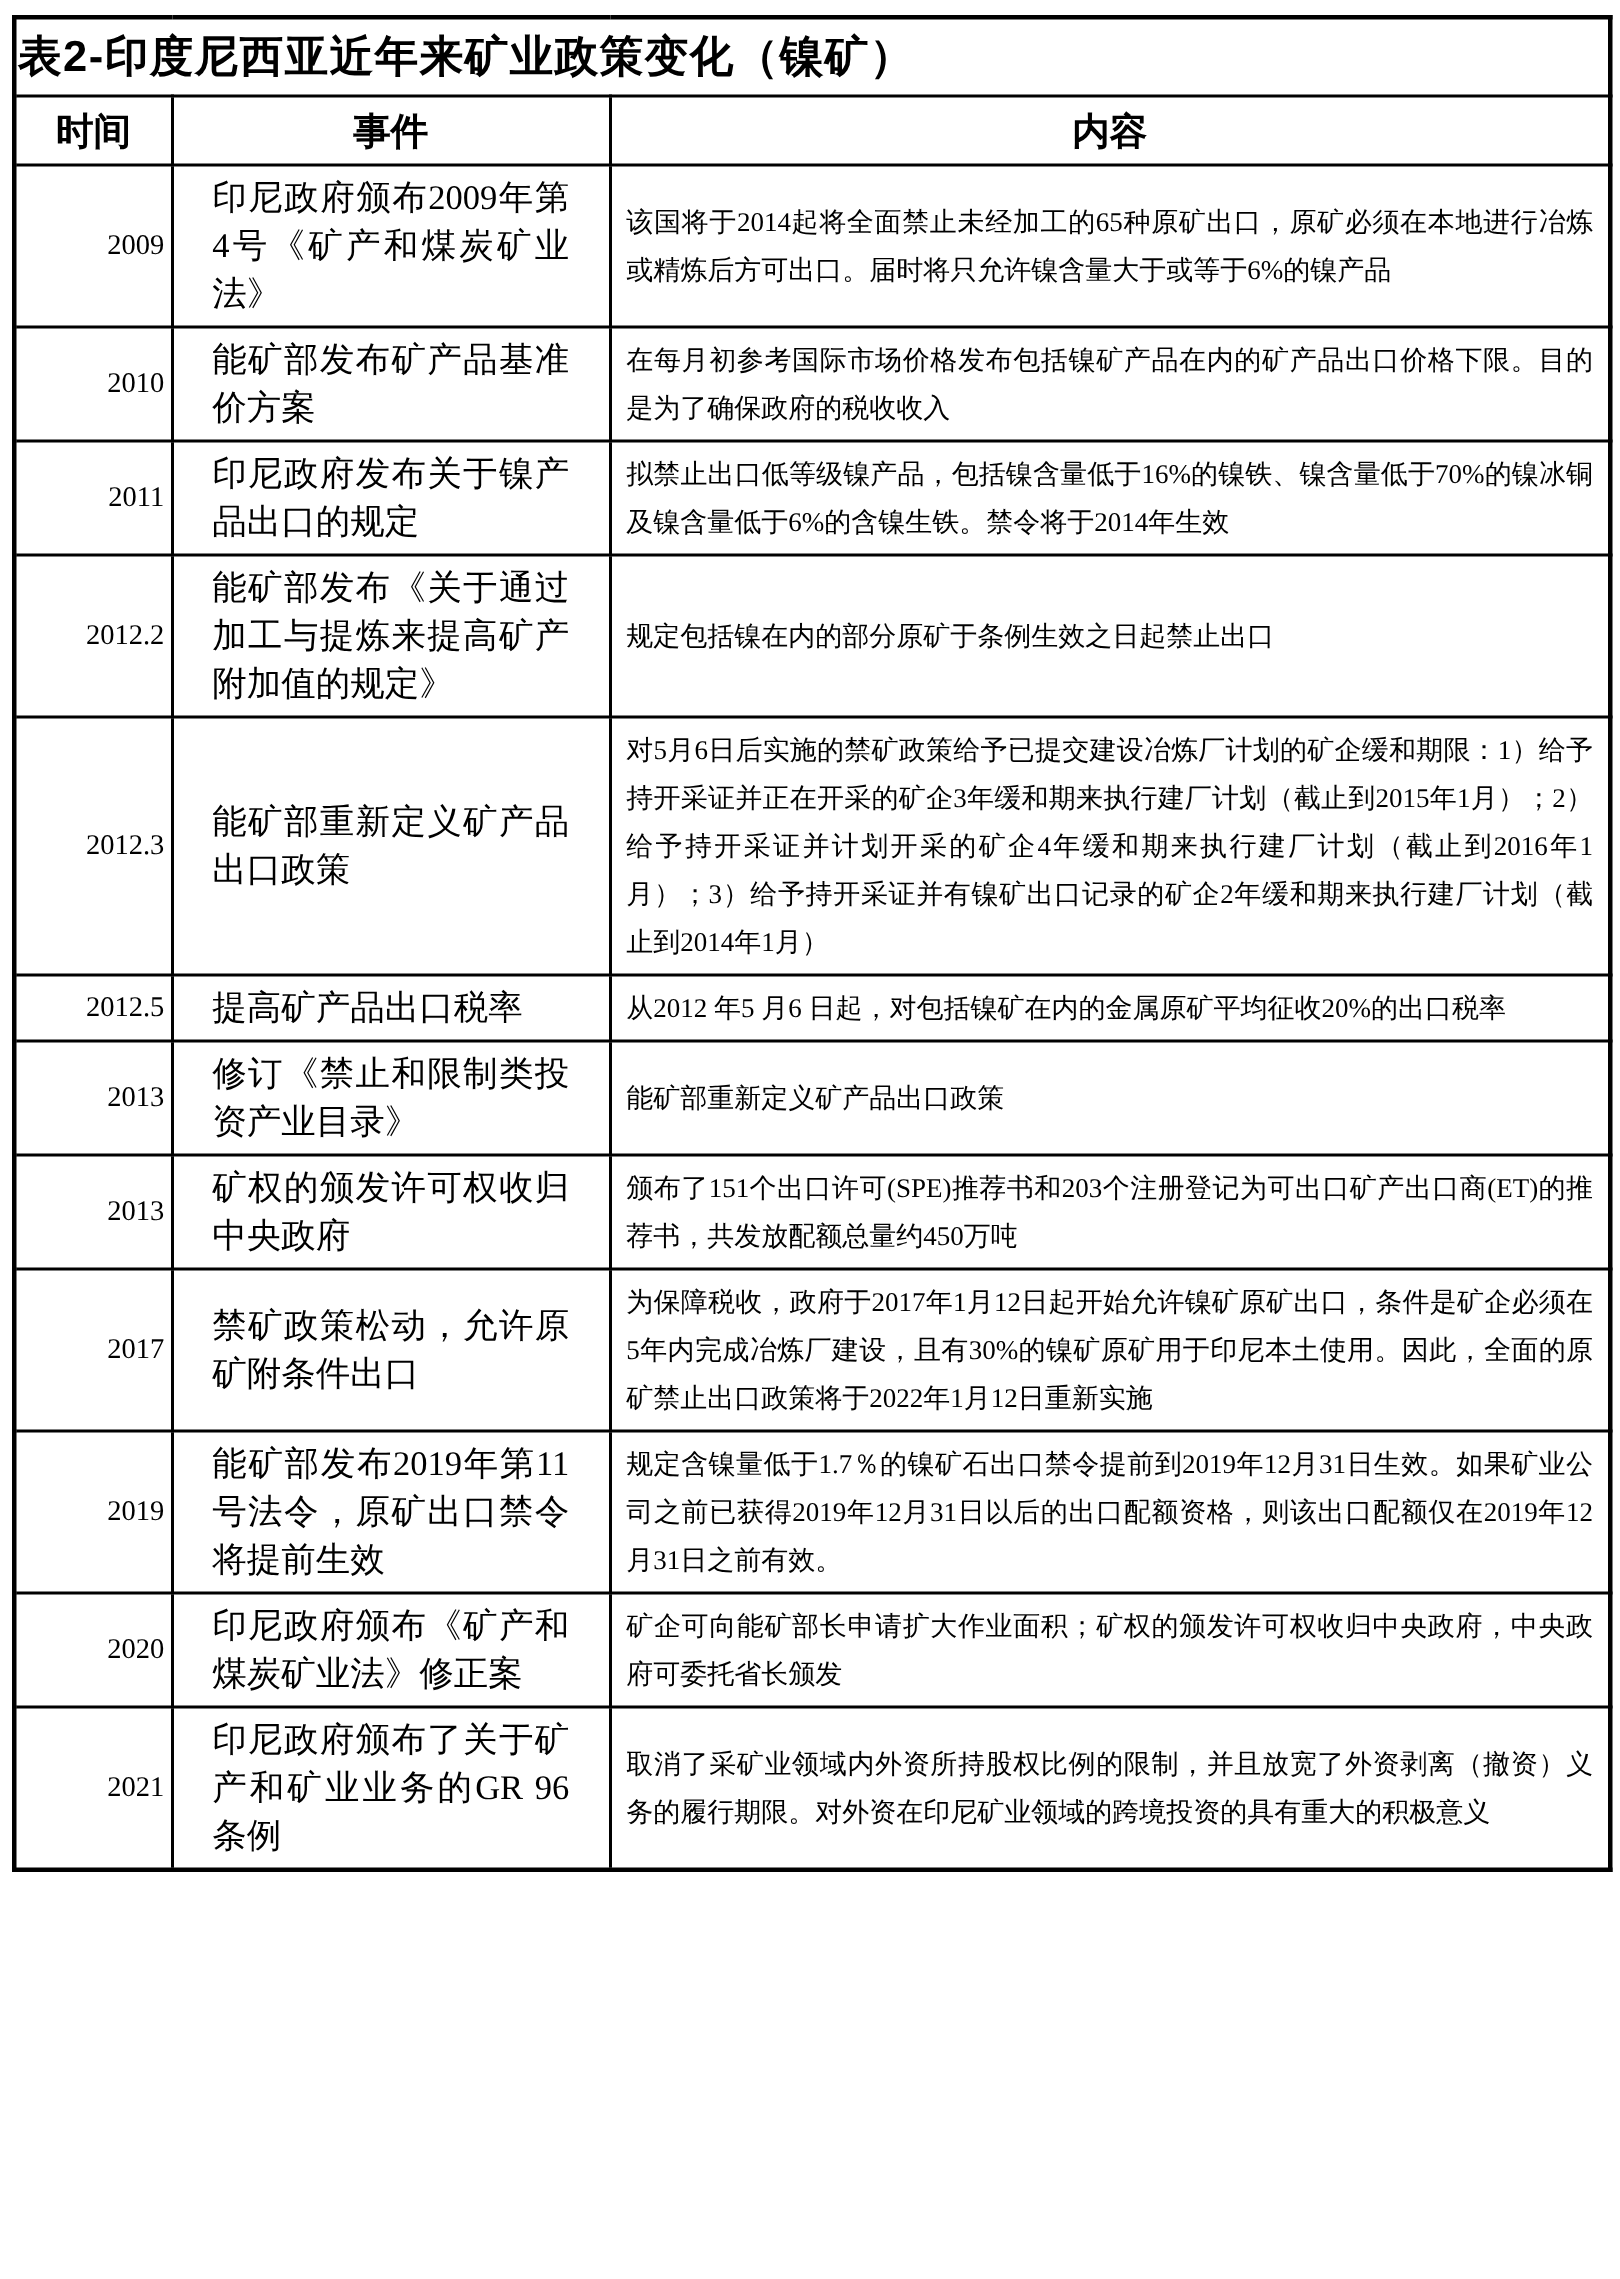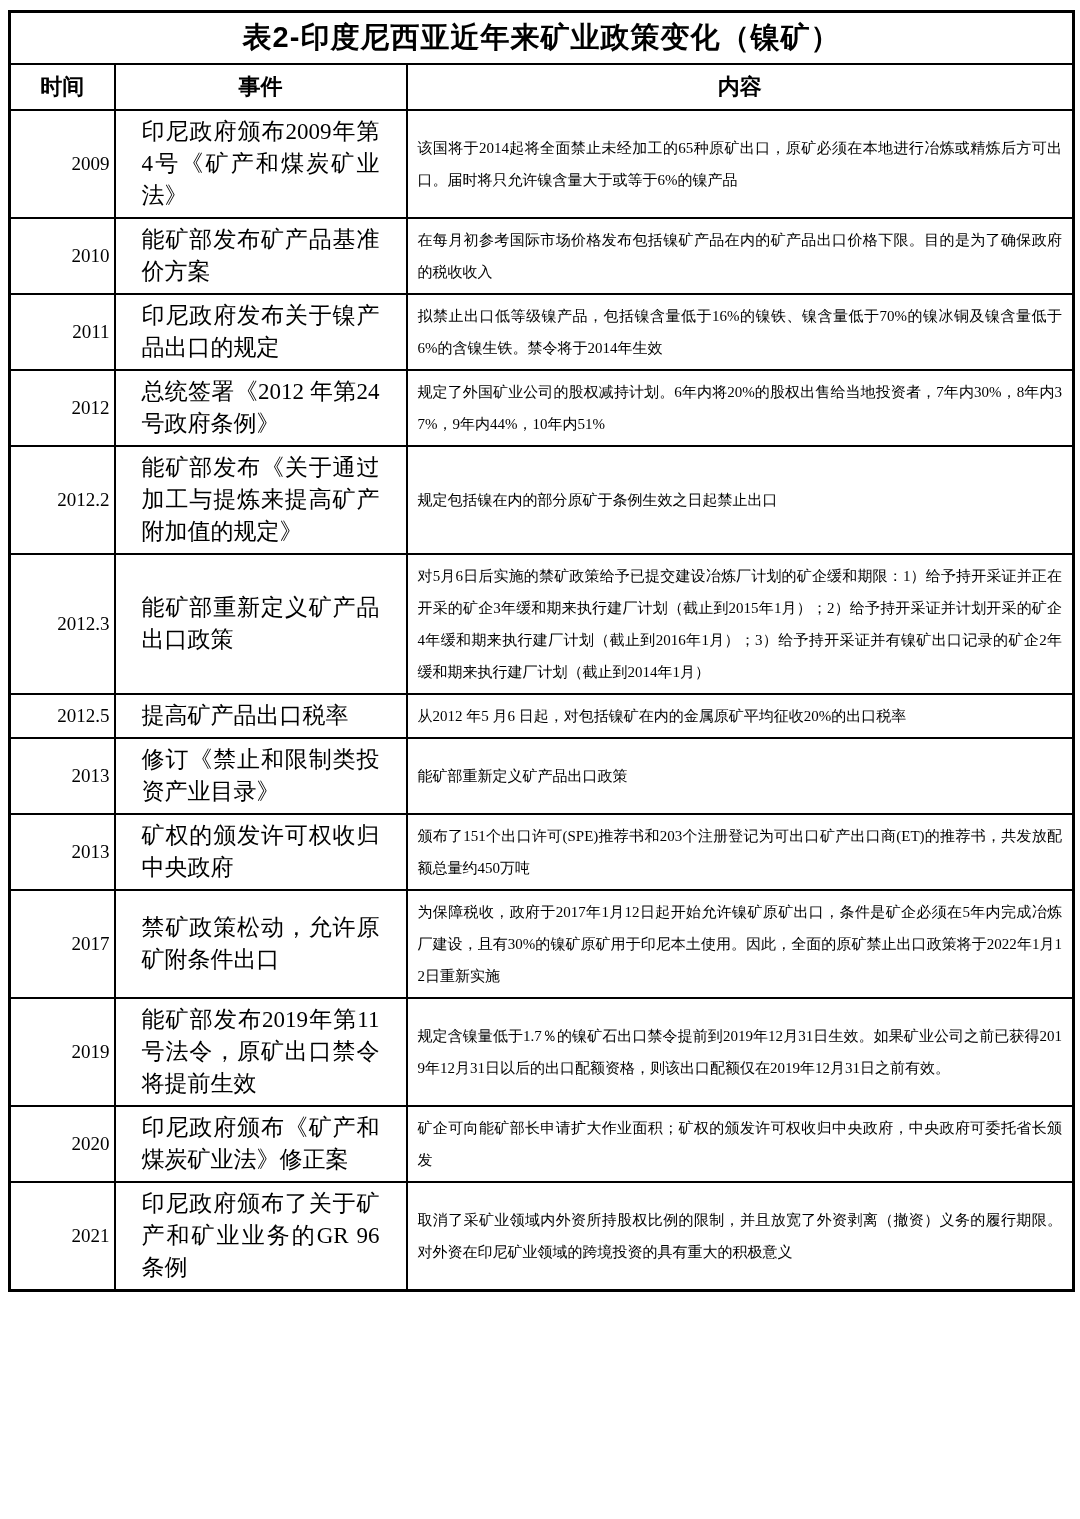--- a/index.html
+++ b/index.html
@@ -23,47 +23,46 @@
     width: 100%;
     border: 3px solid #000;
   }
   .policy-table td, .policy-table th {
     border: 2px solid #000;
     vertical-align: middle;
     word-break: break-all;
   }
   .title-cell {
     height: 48px;
-    text-align: center;
     font-family: "Liberation Sans", "DejaVu Sans", sans-serif;
     font-weight: bold;
     font-size: 29px;
     letter-spacing: 1px;
   }
   .policy-table th {
     height: 42px;
     text-align: center;
     font-weight: bold;
-    font-size: 22px;
+    font-size: 25px;
     margin-top: 32px;
   }
   .cell-time {
     text-align: right;
     font-size: 19px;
     padding: 5px 4px;
   }
   .cell-event {
     text-align: justify;
     font-size: 23px;
     line-height: 32px;
     padding: 5px 26px;
   }
   .cell-content {
     text-align: justify;
-    font-size: 15px;
+    font-size: 18px;
     line-height: 32px;
     padding: 5px 10px;
   }
 </style>
 </head>
 <body>
 
 <div class="table-wrap">
   <table class="policy-table">
     <colgroup>
@@ -89,25 +88,20 @@
         </tr>
         <tr>
           <td class="cell-time">2010</td>
           <td class="cell-event">能矿部发布矿产品基准价方案</td>
           <td class="cell-content">在每月初参考国际市场价格发布包括镍矿产品在内的矿产品出口价格下限。目的是为了确保政府的税收收入</td>
         </tr>
         <tr>
           <td class="cell-time">2011</td>
           <td class="cell-event">印尼政府发布关于镍产品出口的规定</td>
           <td class="cell-content">拟禁止出口低等级镍产品，包括镍含量低于16%的镍铁、镍含量低于70%的镍冰铜及镍含量低于6%的含镍生铁。禁令将于2014年生效</td>
-        </tr>
-        <tr>
-          <td class="cell-time">2012</td>
-          <td class="cell-event">总统签署《2012 年第24 号政府条例》</td>
-          <td class="cell-content">规定了外国矿业公司的股权减持计划。6年内将20%的股权出售给当地投资者，7年内30%，8年内37%，9年内44%，10年内51%</td>
         </tr>
         <tr>
           <td class="cell-time">2012.2</td>
           <td class="cell-event">能矿部发布《关于通过加工与提炼来提高矿产附加值的规定》</td>
           <td class="cell-content">规定包括镍在内的部分原矿于条例生效之日起禁止出口</td>
         </tr>
         <tr>
           <td class="cell-time">2012.3</td>
           <td class="cell-event">能矿部重新定义矿产品出口政策</td>
           <td class="cell-content">对5月6日后实施的禁矿政策给予已提交建设冶炼厂计划的矿企缓和期限：1）给予持开采证并正在开采的矿企3年缓和期来执行建厂计划（截止到2015年1月）；2）给予持开采证并计划开采的矿企4年缓和期来执行建厂计划（截止到2016年1月）；3）给予持开采证并有镍矿出口记录的矿企2年缓和期来执行建厂计划（截止到2014年1月）</td>

